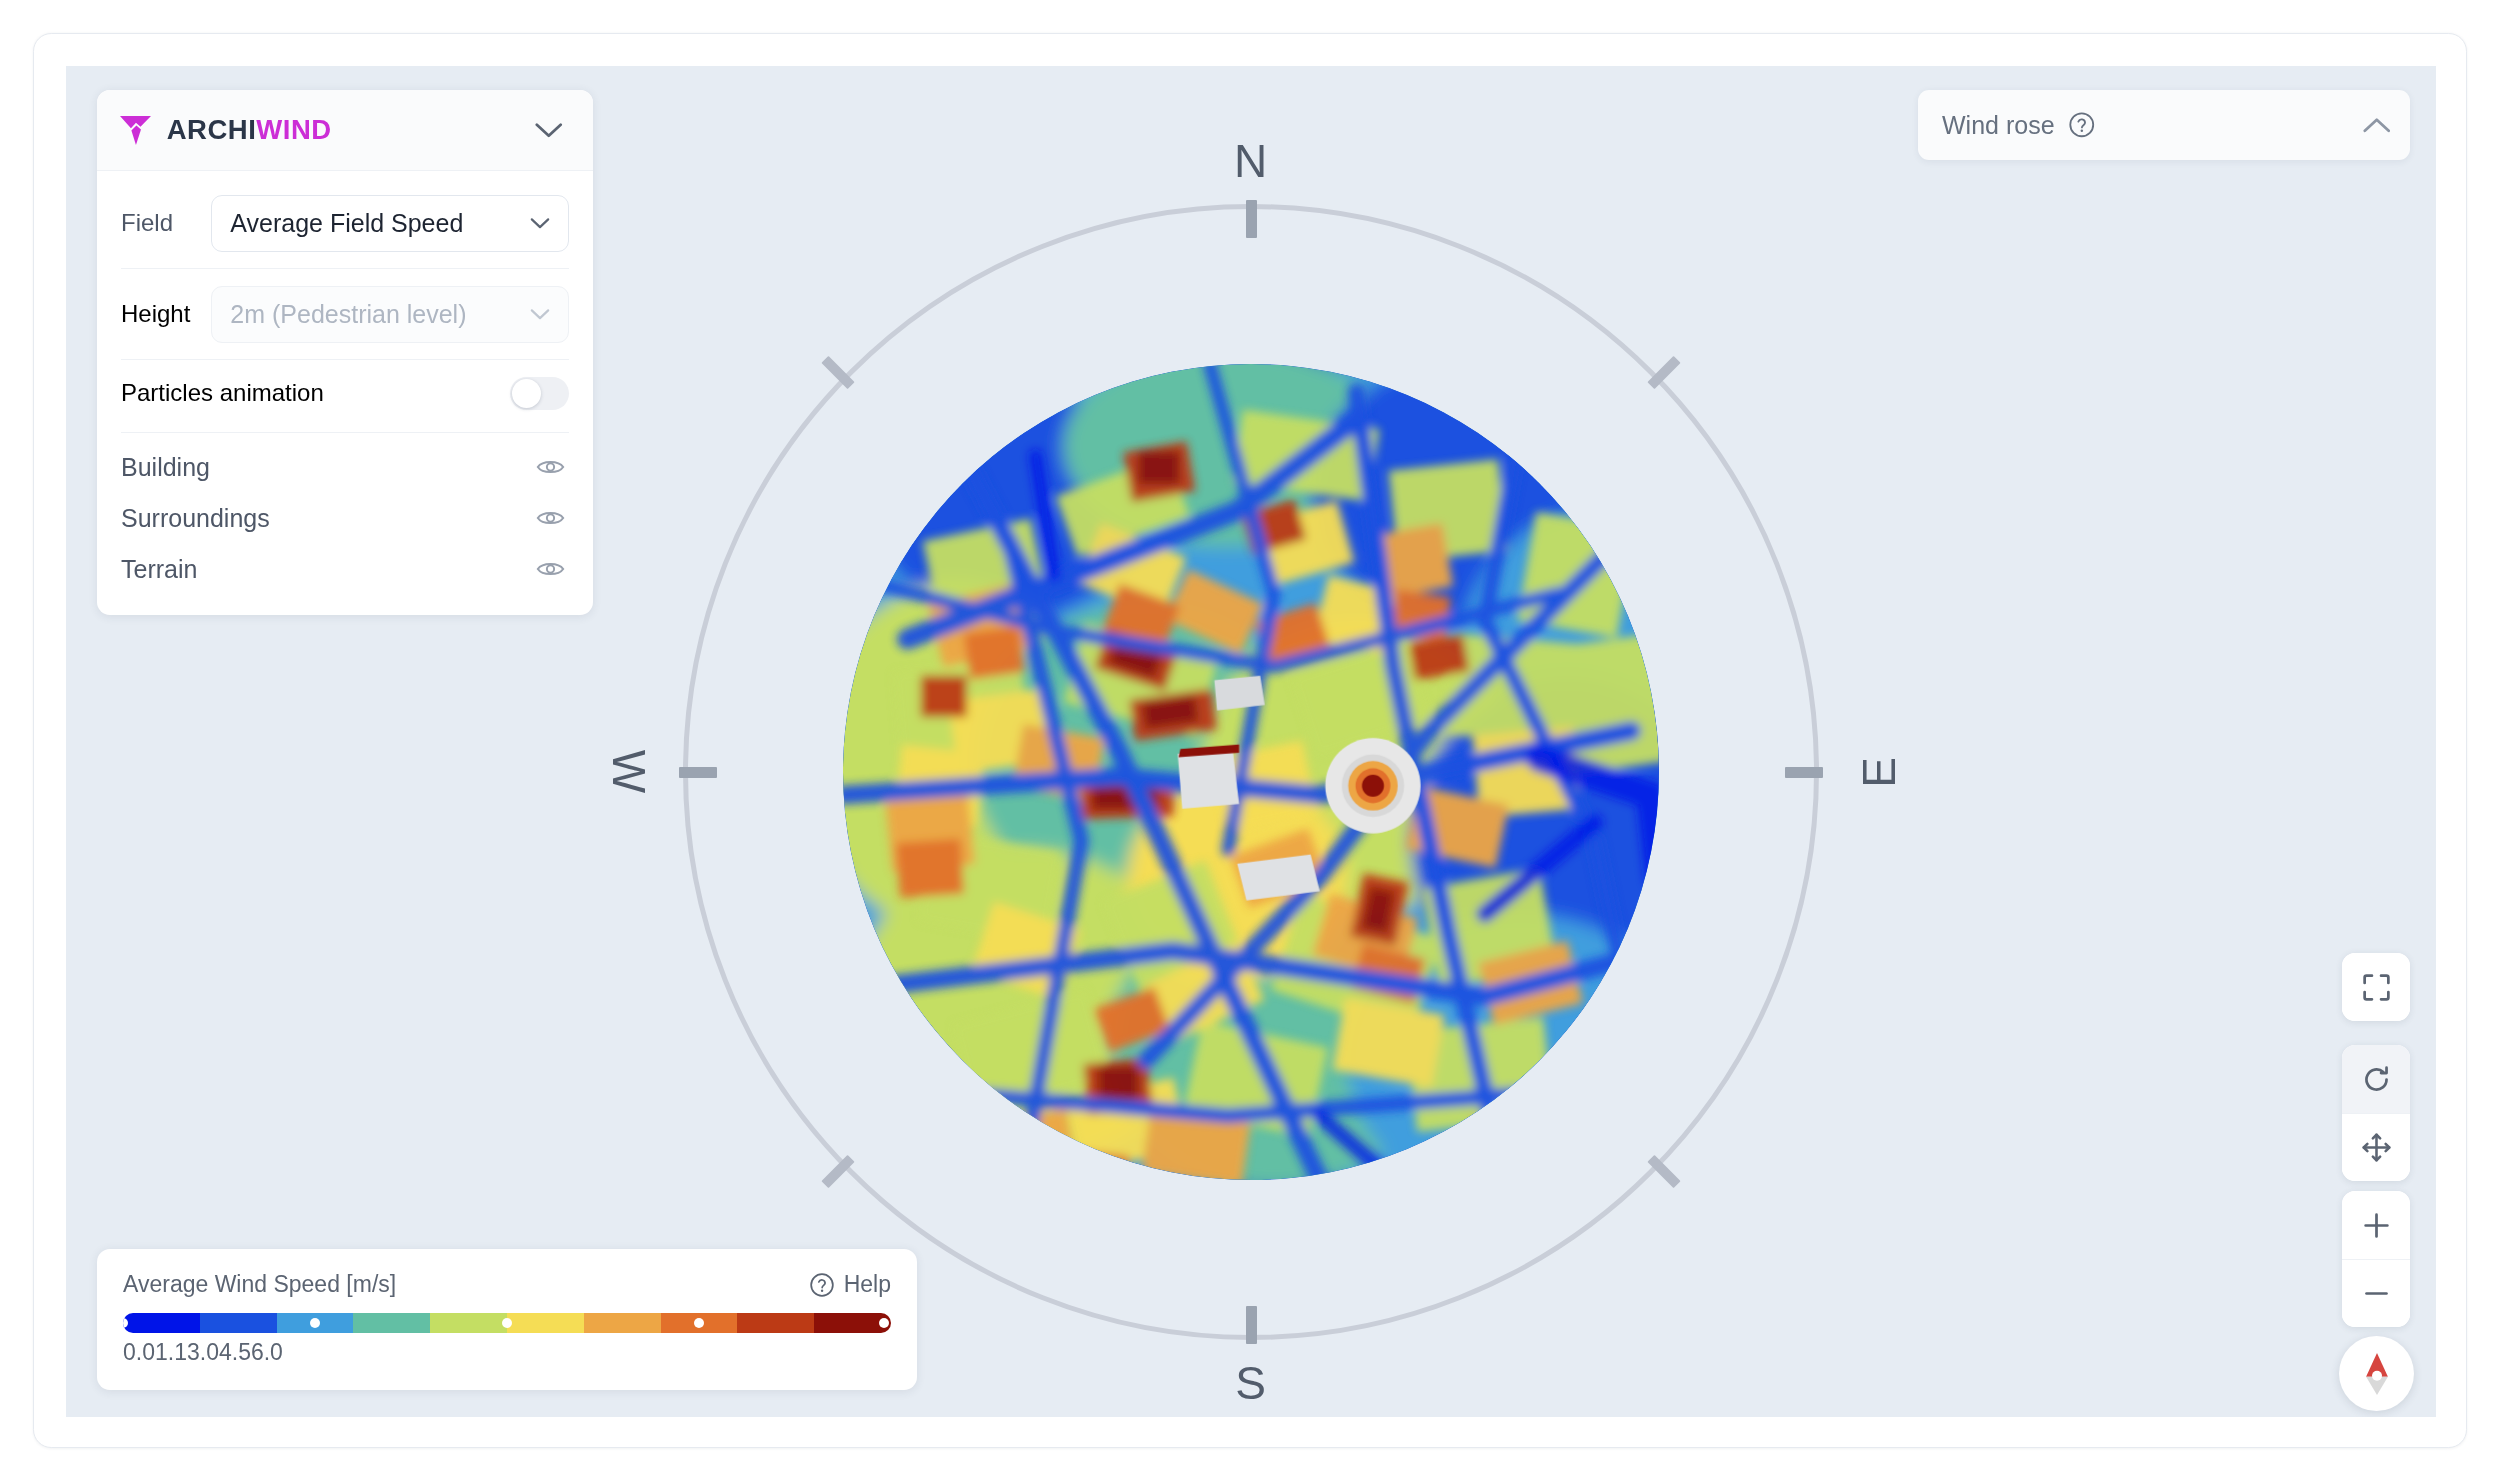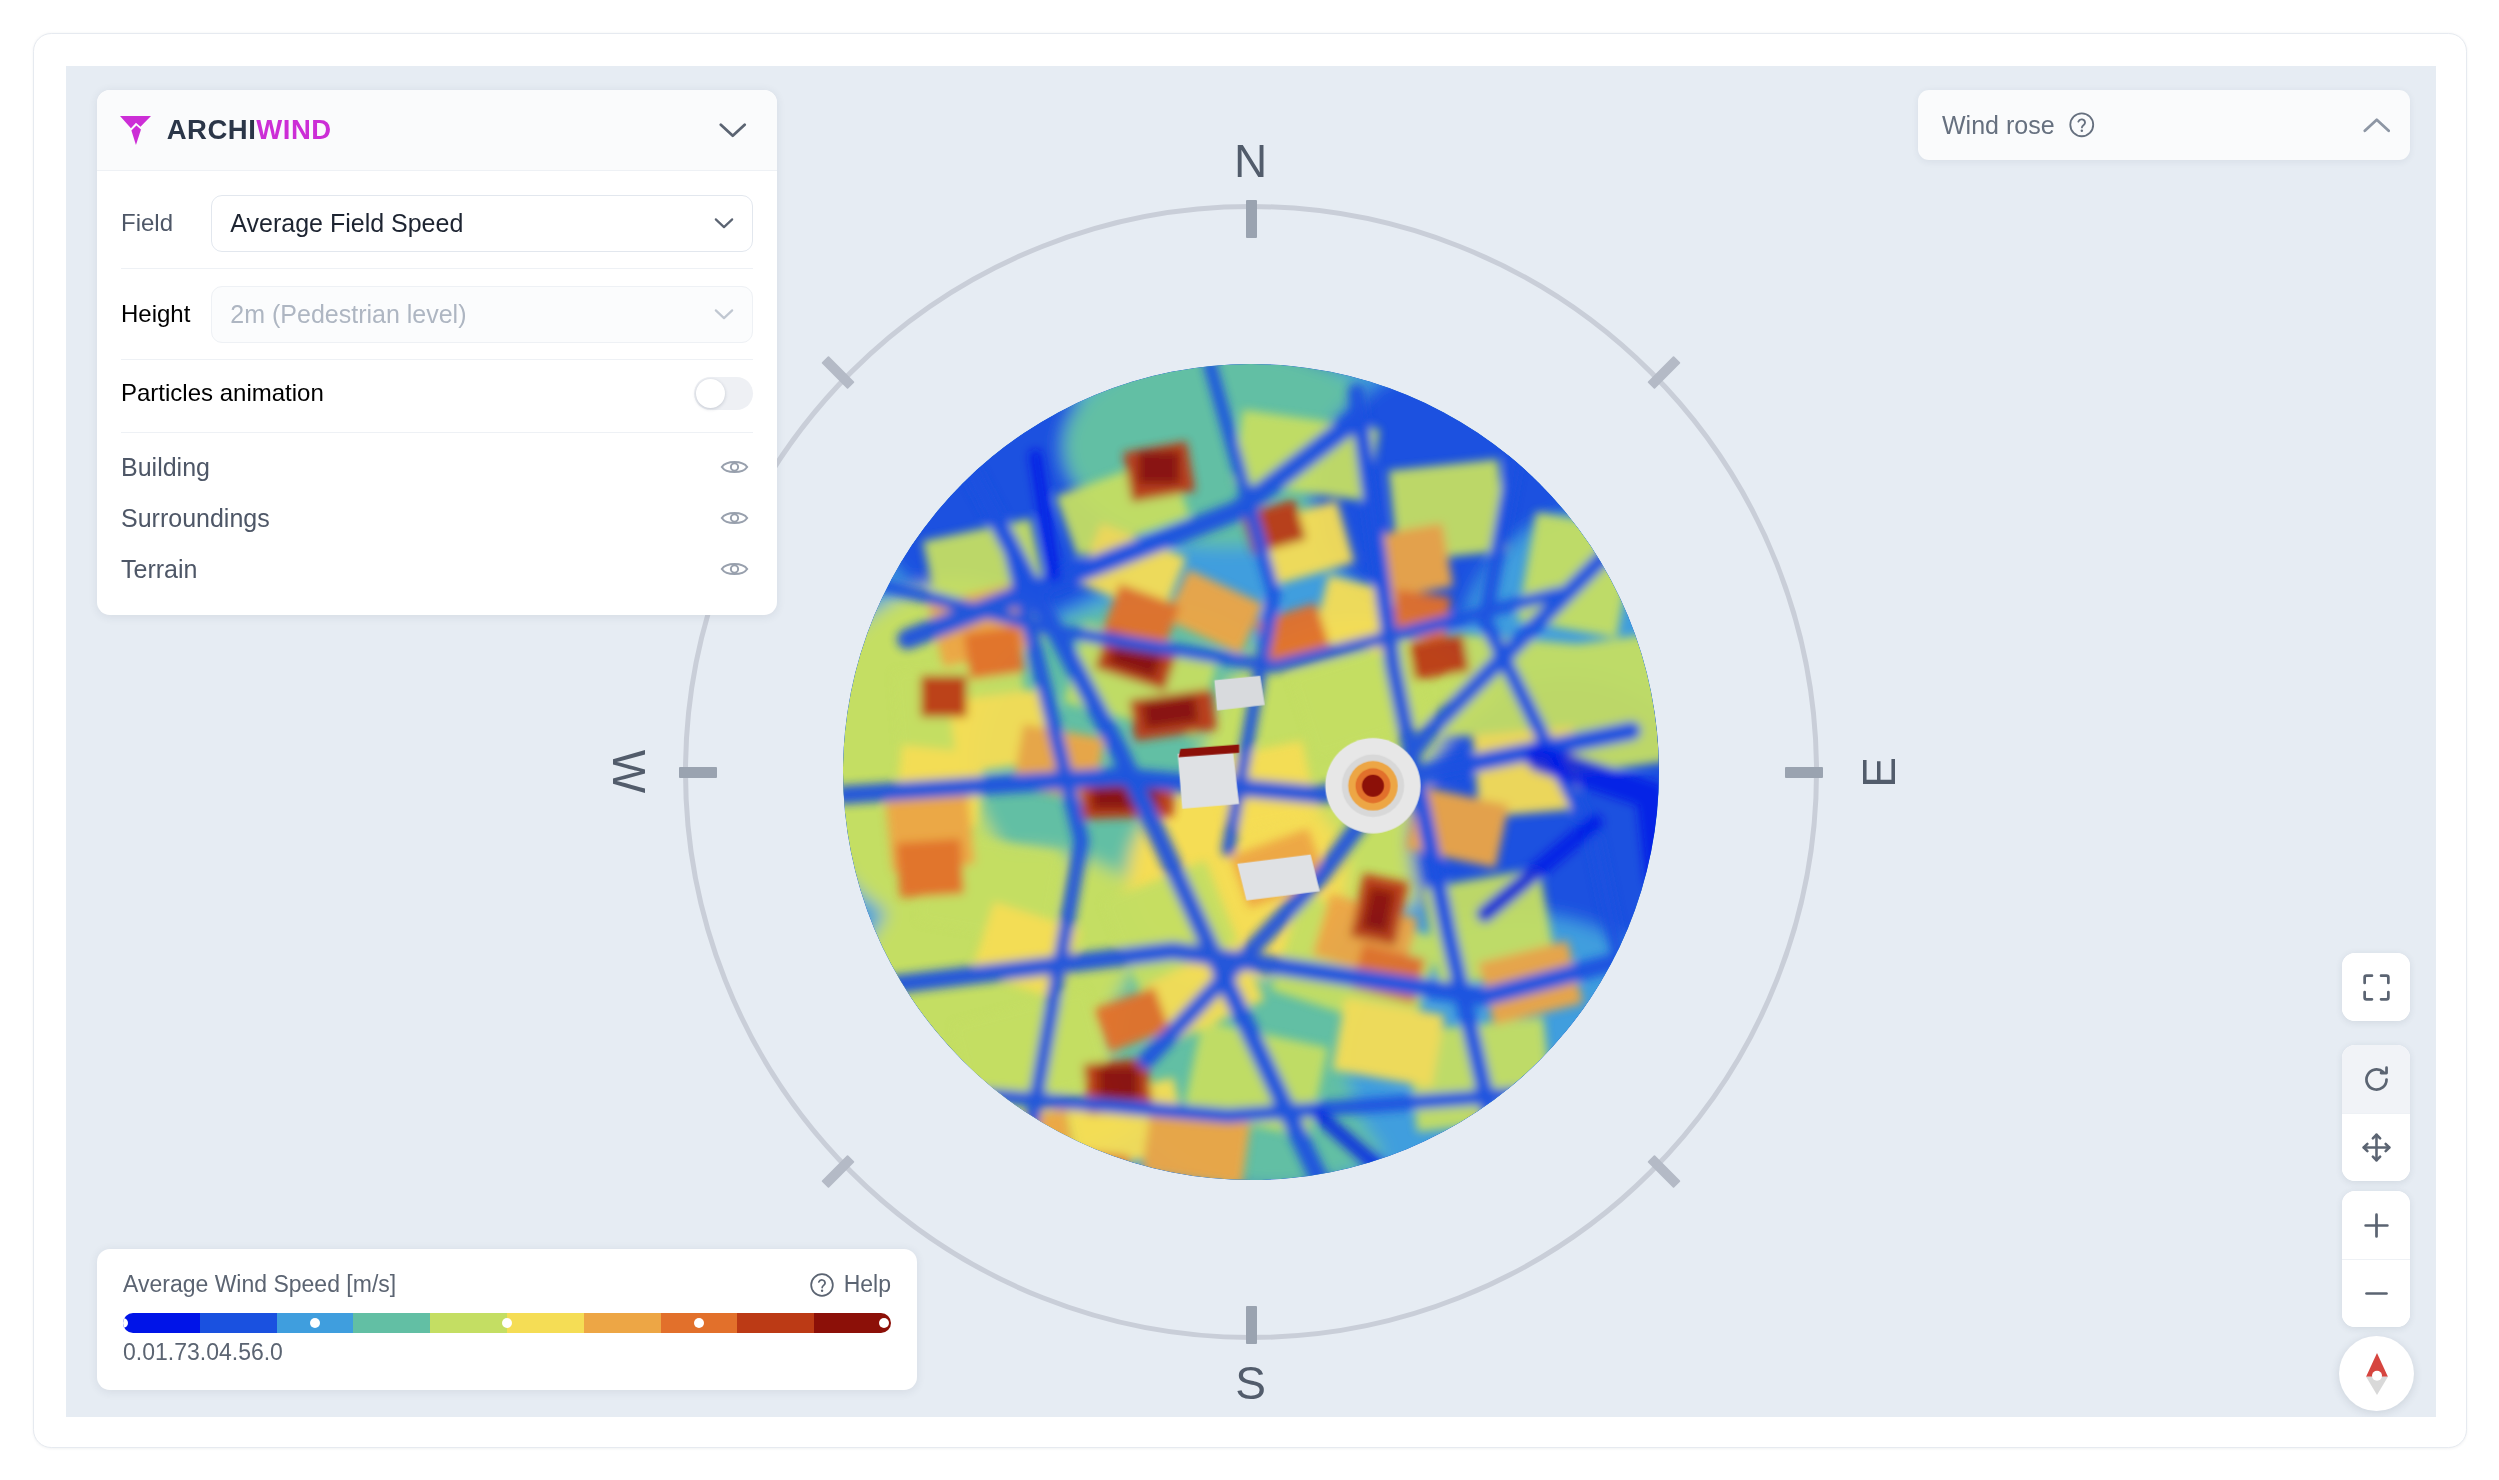--- a/index.html
+++ b/index.html
@@ -74,21 +74,21 @@
     border-radius: 50%;
     overflow: hidden;
     background: #2f6fd0;
   }
   .wind-map svg { display: block; }
 
   
   .control-panel {
     position: absolute;
     left: 31px; top: 24px;
-    width: 680px;
+    width: 496px;
     background: #ffffff;
     border-radius: 13px;
     box-shadow: 0 1.8px 9.2px rgba(40,55,80,.09);
     overflow: hidden;
   }
   .panel-header {
     display: flex; align-items: center;
     height: 81px;
     padding: 0 24px 0 22px;
     background: #fafbfc;
@@ -523,21 +523,21 @@
           <div class="cb-dots" id="cb-dots">
             <div class="cb-dot"></div>
             <div class="cb-dot" style="left: 25%;"></div>
             <div class="cb-dot" style="left: 50%;"></div>
             <div class="cb-dot" style="left: 75%;"></div>
             <div class="cb-dot" style="left: calc(100% - 7.3px);"></div>
           </div>
       </div>
       <div class="cb-ticks">
         <span>0.0</span>
-        <span>1.7</span>
+        <span>1.1</span>
         <span>3.0</span>
         <span>4.5</span>
         <span>6.0</span>
       </div>
     </div>
 
     <div class="toolbar tb-group tb-fullscreen">
       <div class="tb-btn">
         <svg class="ic" width="31" height="31" viewBox="0 0 34 34">
           <g fill="none" stroke="#5b6472" stroke-width="3" stroke-linecap="round">

